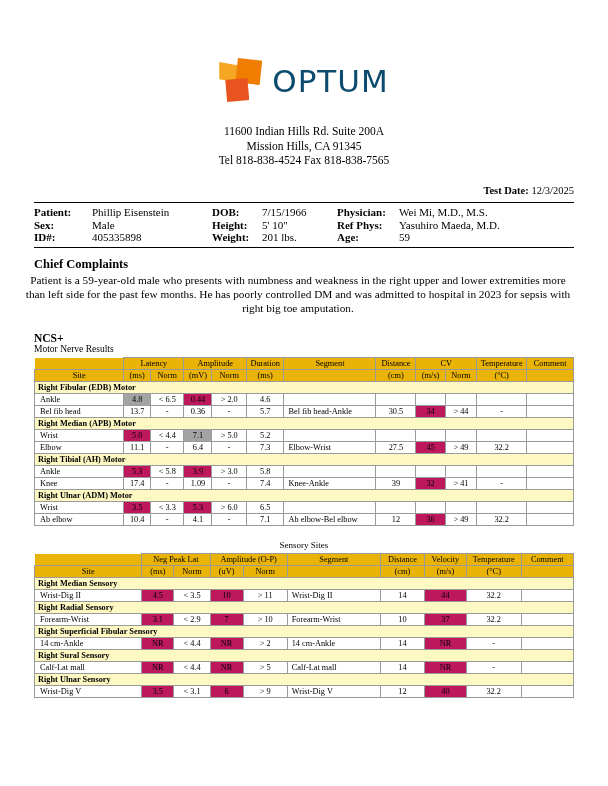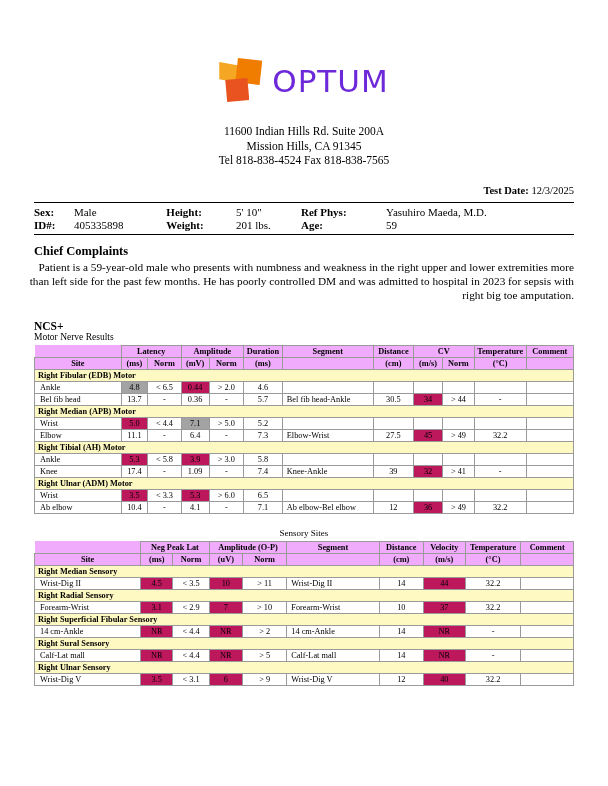--- a/index.html
+++ b/index.html
@@ -54,21 +54,21 @@
     position: absolute;
     left: 6px; top: 20px;
     width: 24px; height: 24px;
     background: #e8531f;
     clip-path: polygon(0 8%, 92% 0, 100% 92%, 8% 100%);
   }
   .logo-text {
     font-family: "DejaVu Sans", sans-serif;
     font-size: 31px;
     letter-spacing: 1px;
-    color: #6d28d9;
+    color: #0c4a6e;
     font-weight: 400;
   }
   
   .address {
     text-align: center;
     font-size: 11.5px;
     line-height: 14.5px;
     margin-top: 20px;
   }
   
@@ -102,21 +102,21 @@
   
   .chief-title {
     margin: 9px 34px 0 34px;
     font-size: 12.5px;
     font-weight: bold;
   }
   .chief-body {
     margin: 1px 34px 0 22px;
     font-size: 11.3px;
     line-height: 14.2px;
-    text-align: right;
+    text-align: center;
   }
   .ncs-title {
     margin: 17px 34px 0 34px;
     font-size: 11.5px;
     font-weight: bold;
   }
   .sub-title {
     margin: 0 34px 0 34px;
     font-size: 9.5px;
   }
@@ -135,22 +135,22 @@
   }
   table.ncs td, table.ncs th {
     border: 0.6px solid #9a9a9a;
     padding: 0px 2px;
     height: 11px;
     line-height: 11px;
     text-align: center;
     white-space: nowrap;
   }
   table.ncs th {
-    font-weight: bold;
-    background: #f0abfc;
+    font-weight: normal;
+    background: #eab308;
   }
   table.ncs td.site {
     text-align: left;
     padding-left: 5px;
   }
   table.ncs td.seg {
     text-align: left;
     padding-left: 4px;
   }
   tr.group td {
@@ -186,20 +186,28 @@
   </div>
 
   <div class="test-date">
     <b>Test Date:</b>
     <span>12/3/2025</span>
   </div>
 
   <div class="patient-block">
     <table class="patient">
       <tbody>
+          <tr>
+        <td class="lbl" style="width:58px">Patient:</td>
+        <td style="width:120px">Phillip Eisenstein</td>
+        <td class="lbl" style="width:50px">DOB:</td>
+        <td style="width:75px">7/15/1966</td>
+        <td class="lbl" style="width:62px">Physician:</td>
+        <td>Wei Mi, M.D., M.S.</td>
+      </tr>
       <tr>
         <td class="lbl">Sex:</td>
         <td>Male</td>
         <td class="lbl">Height:</td>
         <td>5' 10"</td>
         <td class="lbl">Ref Phys:</td>
         <td>Yasuhiro Maeda, M.D.</td>
       </tr>
       <tr>
         <td class="lbl">ID#:</td>

